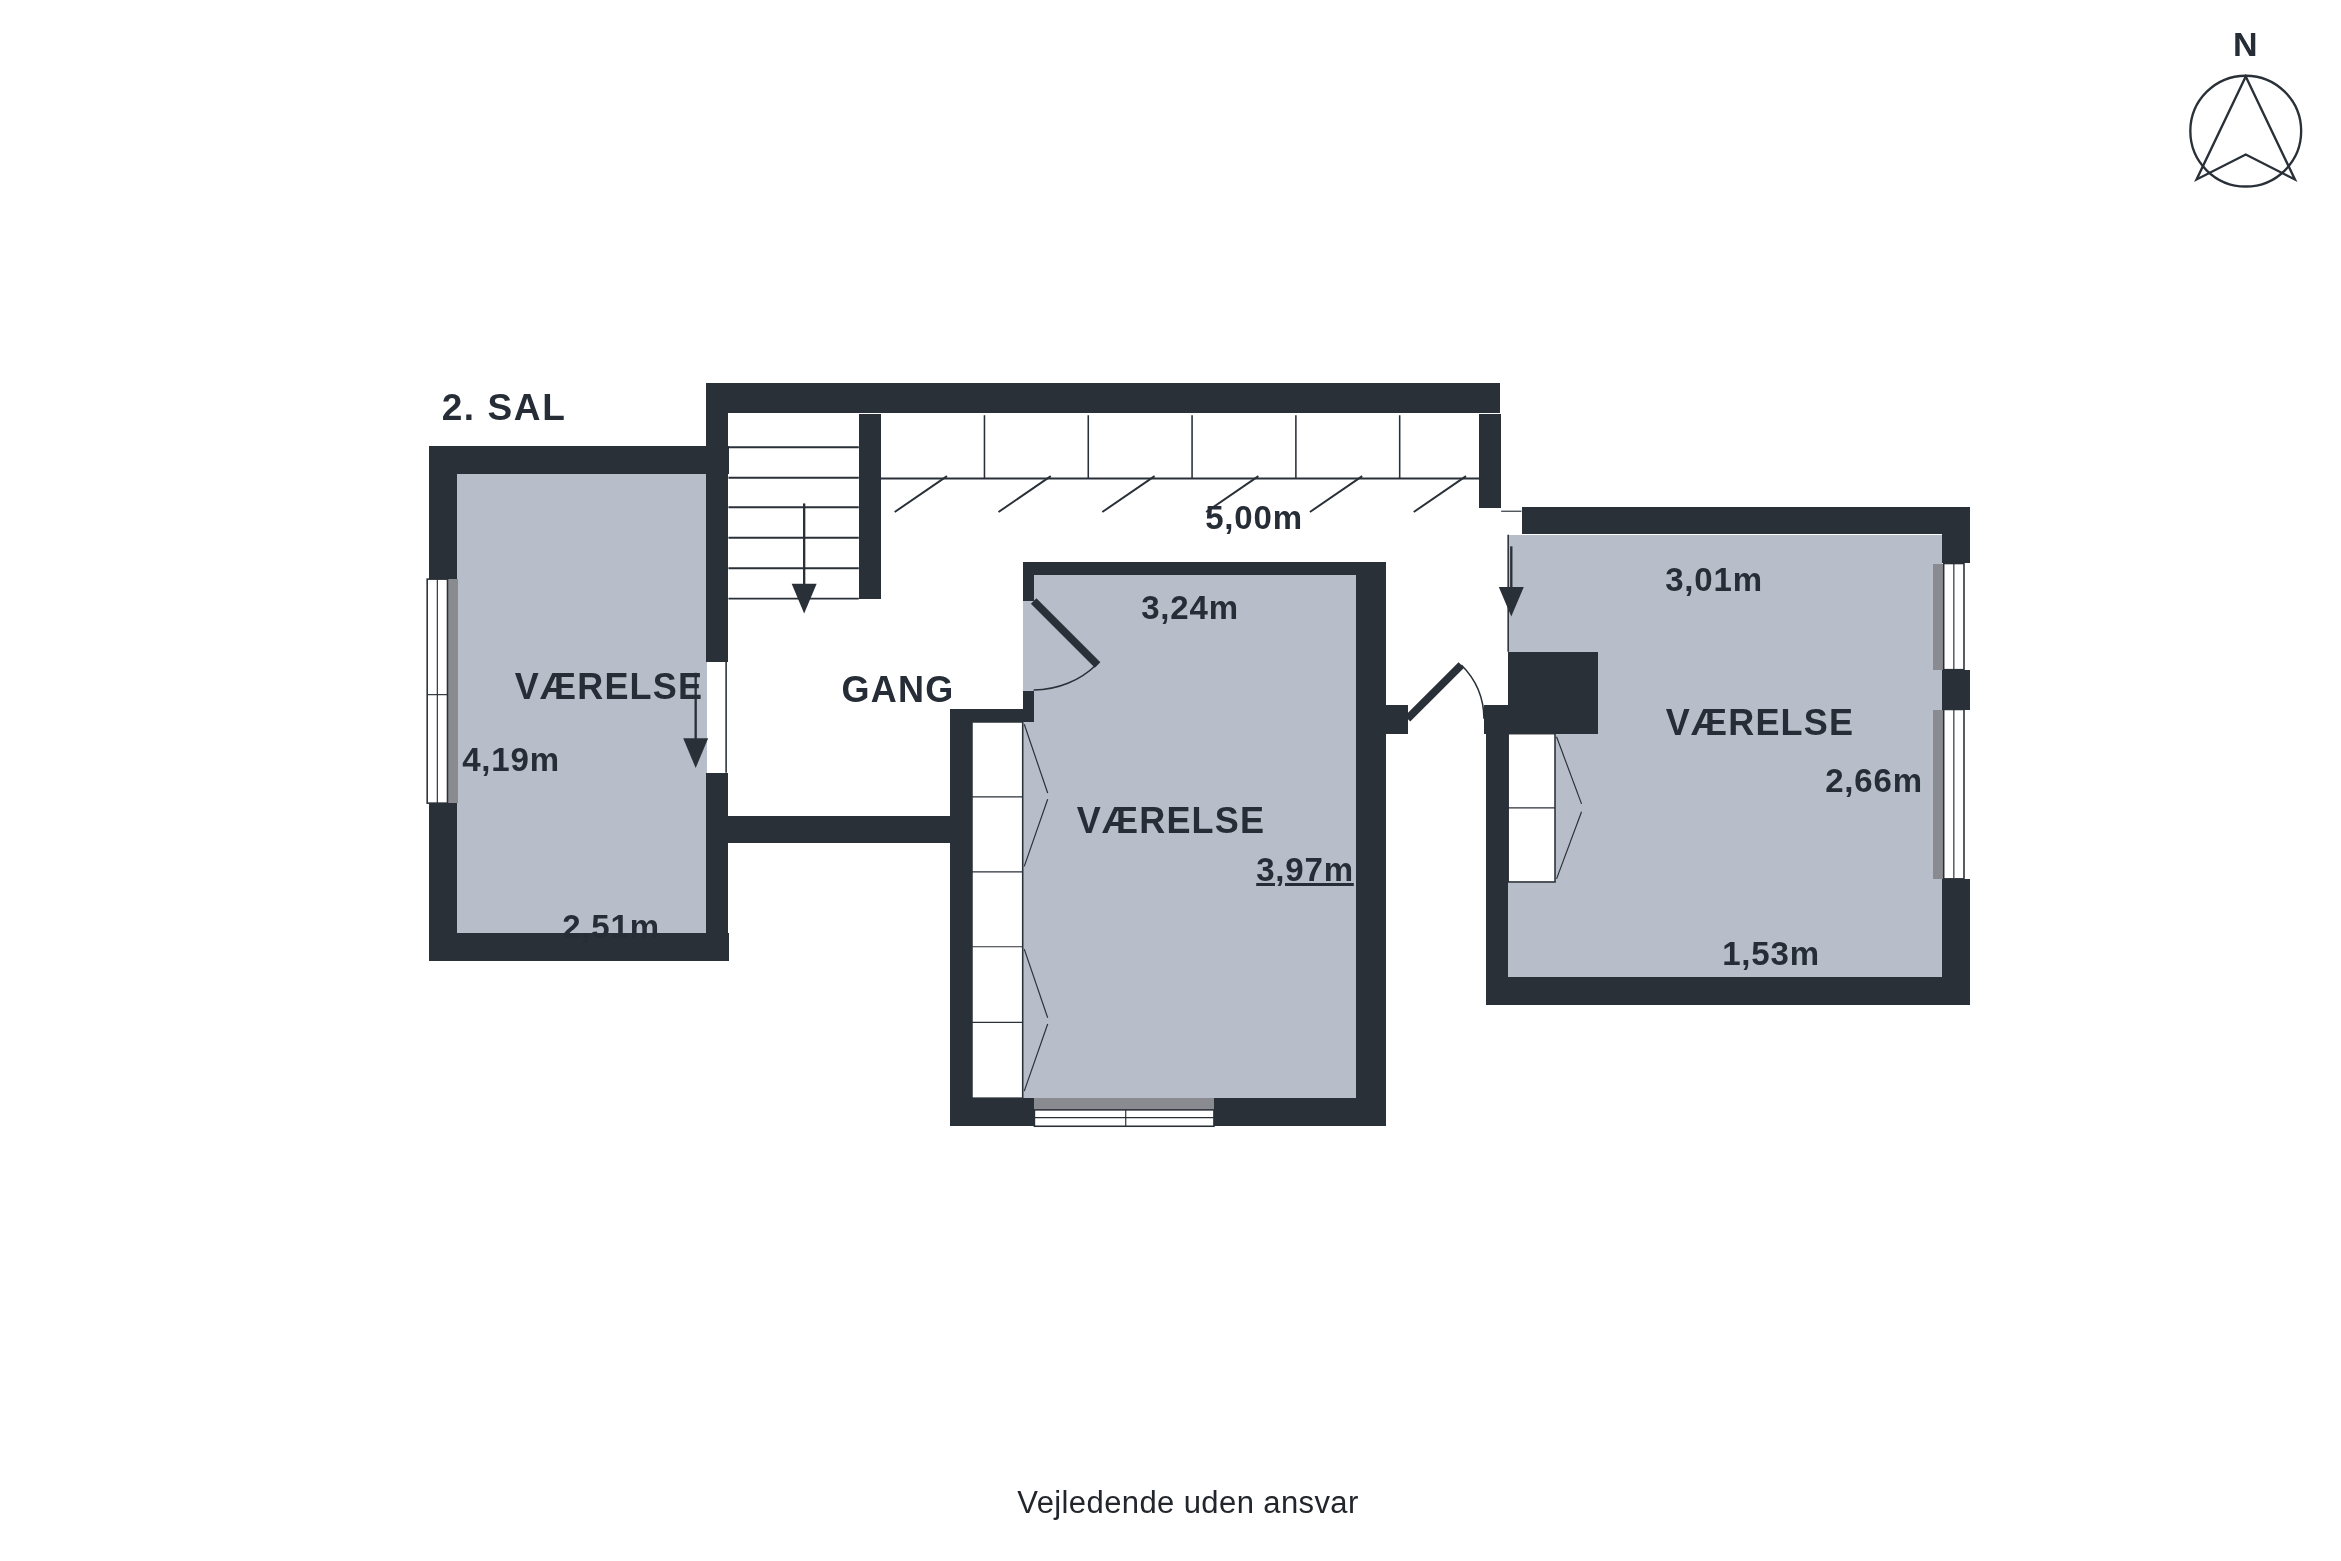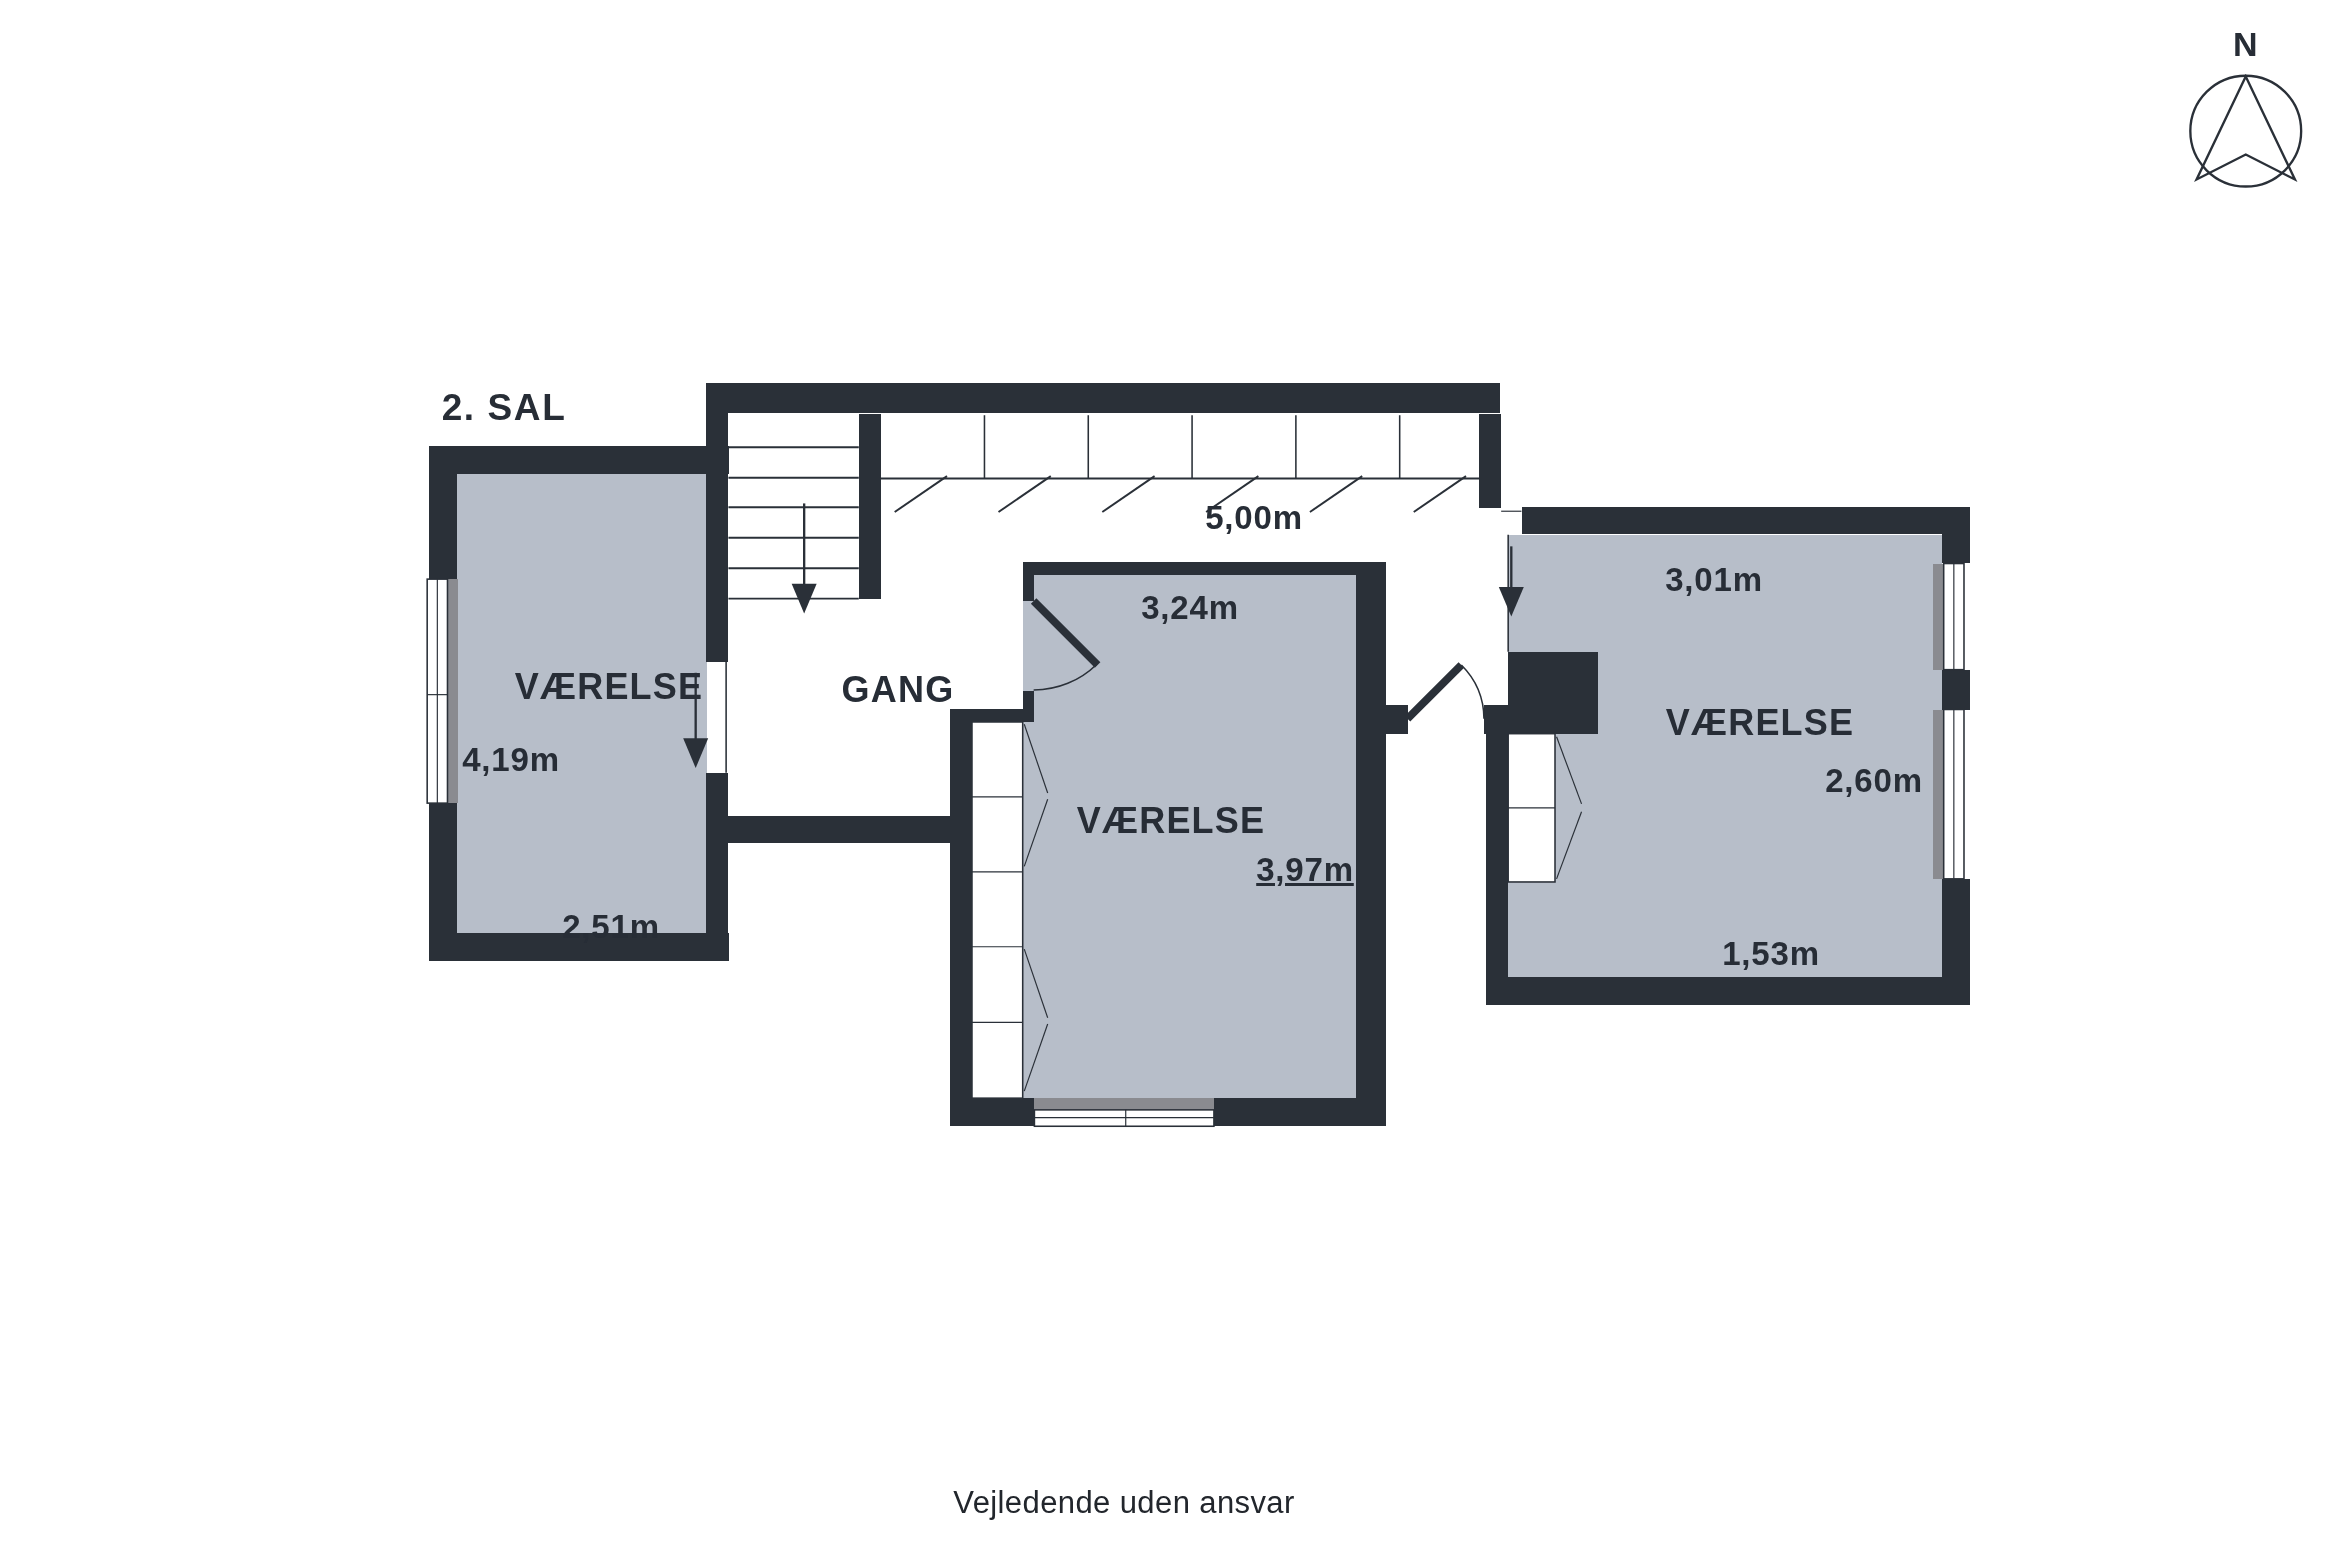--- a/index.html
+++ b/index.html
@@ -174,18 +174,18 @@
 
   <div class="lbl room-name" style="left:898px; top:690px;">GANG</div>
   <div class="lbl dim" style="left:1210px; top:518px;margin-left:44px;">5,00m</div>
 
   <div class="lbl dim" style="left:1190px; top:608px;">3,24m</div>
   <div class="lbl room-name" style="left:1171px; top:821px;">VÆRELSE</div>
   <div class="lbl dim" style="left:1305px; top:870px;text-decoration:underline;">3,97m</div>
 
   <div class="lbl dim" style="left:1714px; top:552px;margin-top:28px;">3,01m</div>
   <div class="lbl room-name" style="left:1760px; top:723px;">VÆRELSE</div>
-  <div class="lbl dim" style="left:1874px; top:781px;">2,60m</div>
+  <div class="lbl dim" style="left:1874px; top:781px;">2,66m</div>
   <div class="lbl dim" style="left:1771px; top:954px;">1,53m</div>
 
-  <div class="lbl disclaimer" style="left:1124px; top:1503px;">Vejledende uden ansvar</div>
+  <div class="lbl disclaimer" style="left:1188px; top:1503px;">Vejledende uden ansvar</div>
 </div>
 
 
 </body></html>

